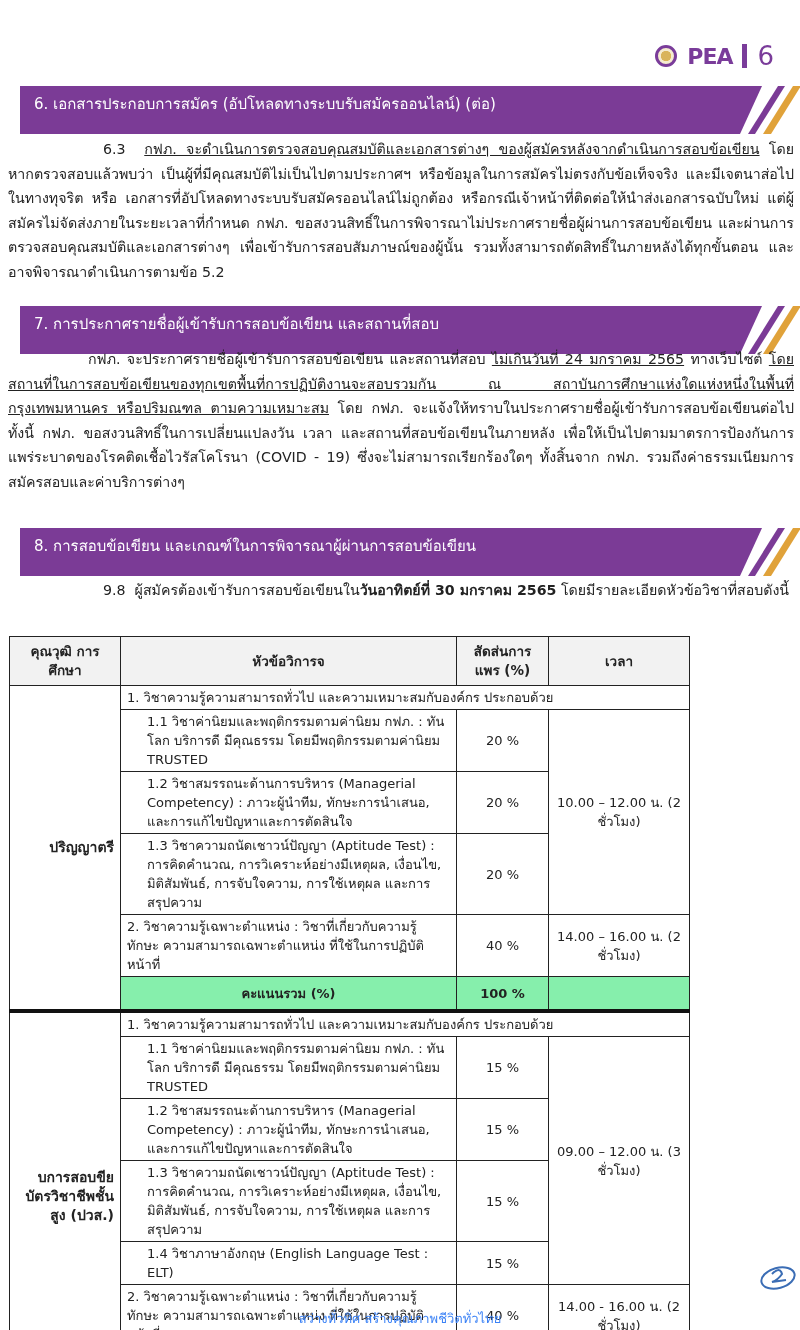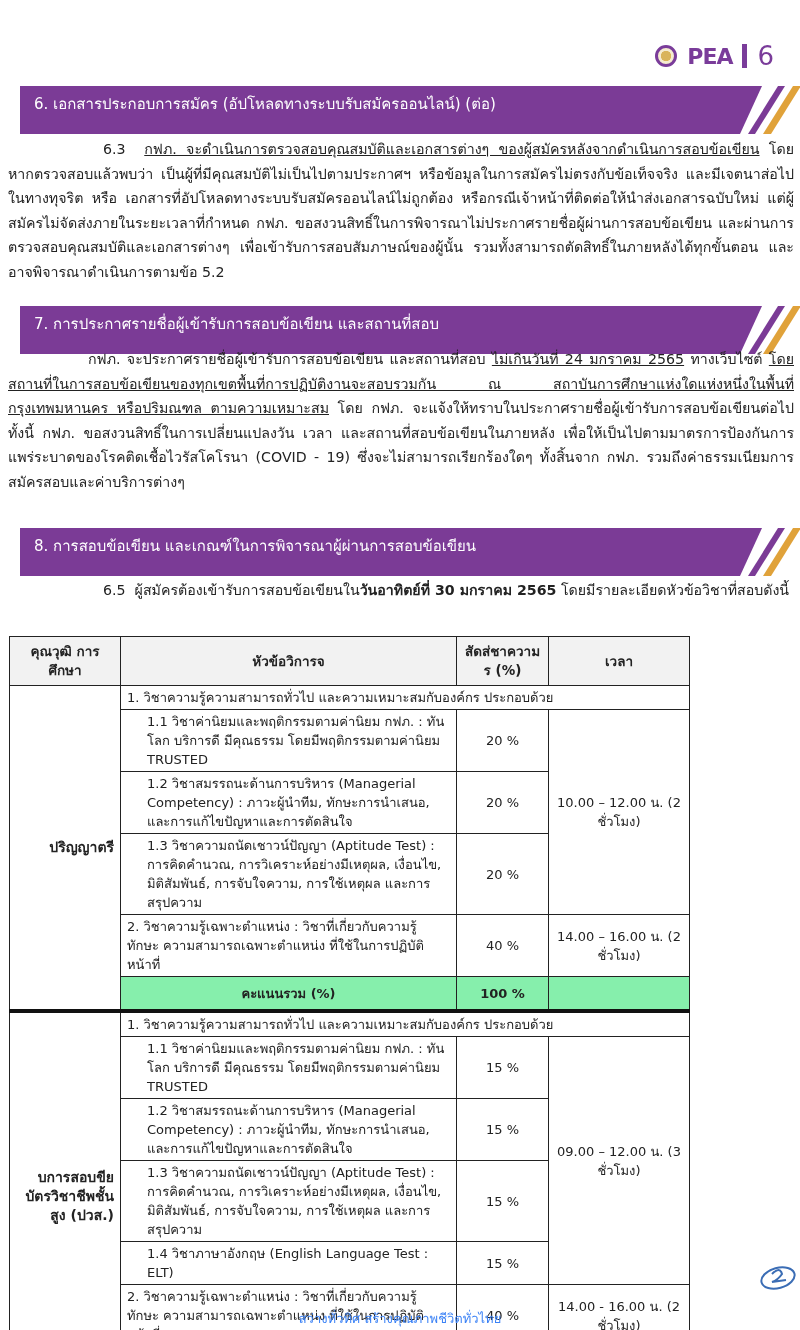--- a/index.html
+++ b/index.html
@@ -72,29 +72,29 @@
   <span class="indent" style="width:80px"></span><span>กฟภ. จะประกาศรายชื่อผู้เข้ารับการสอบข้อเขียน และสถานที่สอบ </span><span class="u">ไม่เกินวันที่ 24 มกราคม 2565</span><span> ทางเว็บไซต์ </span><span class="u">โดยสถานที่ในการสอบข้อเขียนของทุกเขตพื้นที่การปฏิบัติงานจะสอบรวมกัน ณ สถาบันการศึกษาแห่งใดแห่งหนึ่งในพื้นที่กรุงเทพมหานคร หรือปริมณฑล ตามความเหมาะสม</span><span> โดย กฟภ. จะแจ้งให้ทราบในประกาศรายชื่อผู้เข้ารับการสอบข้อเขียนต่อไป ทั้งนี้ กฟภ. ขอสงวนสิทธิ์ในการเปลี่ยนแปลงวัน เวลา และสถานที่สอบข้อเขียนในภายหลัง เพื่อให้เป็นไปตามมาตรการป้องกันการแพร่ระบาดของโรคติดเชื้อไวรัสโคโรนา (COVID  -  19)  ซึ่งจะไม่สามารถเรียกร้องใดๆ ทั้งสิ้นจาก กฟภ. รวมถึงค่าธรรมเนียมการสมัครสอบและค่าบริการต่างๆ</span>
 </div>
 
 <div class="section-bar" style="top:528px">
   <div class="fill"></div>
   <div class="stripe1"></div>
   <div class="stripe2"></div>
   <span class="title">8.  การสอบข้อเขียน และเกณฑ์ในการพิจารณาผู้ผ่านการสอบข้อเขียน</span>
 </div>
 <div class="para" style="top:578px">
-  <span class="indent" style="width:95px"></span><span>6.5</span>&nbsp; <span>ผู้สมัครต้องเข้ารับการสอบข้อเขียนใน</span><span class="b">วันอาทิตย์ที่ 30 มกราคม 2565</span><span> โดยมีรายละเอียดหัวข้อวิชาที่สอบดังนี้</span>
+  <span class="indent" style="width:95px"></span><span>9.8</span>&nbsp; <span>ผู้สมัครต้องเข้ารับการสอบข้อเขียนใน</span><span class="b">วันอาทิตย์ที่ 30 มกราคม 2565</span><span> โดยมีรายละเอียดหัวข้อวิชาที่สอบดังนี้</span>
 </div>
 
 <table class="exam">
   <tbody>
       <tr>
     <th class="c-qual">คุณวุฒิ การศึกษา</th>
     <th>หัวข้อวิการจ</th>
-    <th class="c-pct">สัดส่ชาความร (%)</th>
+    <th class="c-pct">สัดส่นการแพร (%)</th>
     <th class="c-time">เวลา</th>
   </tr>
 
   <tr>
     <td class="c-qual" rowspan="6">ปริญญาตรี</td>
     <td colspan="3">1. วิชาความรู้ความสามารถทั่วไป และความเหมาะสมกับองค์กร ประกอบด้วย</td>
   </tr>
   <tr style="height:50px">
     <td class="sub">1.1 วิชาค่านิยมและพฤติกรรมตามค่านิยม กฟภ. : ทันโลก บริการดี มีคุณธรรม โดยมีพฤติกรรมตามค่านิยม TRUSTED</td>
     <td class="c-pct">20 %</td>

